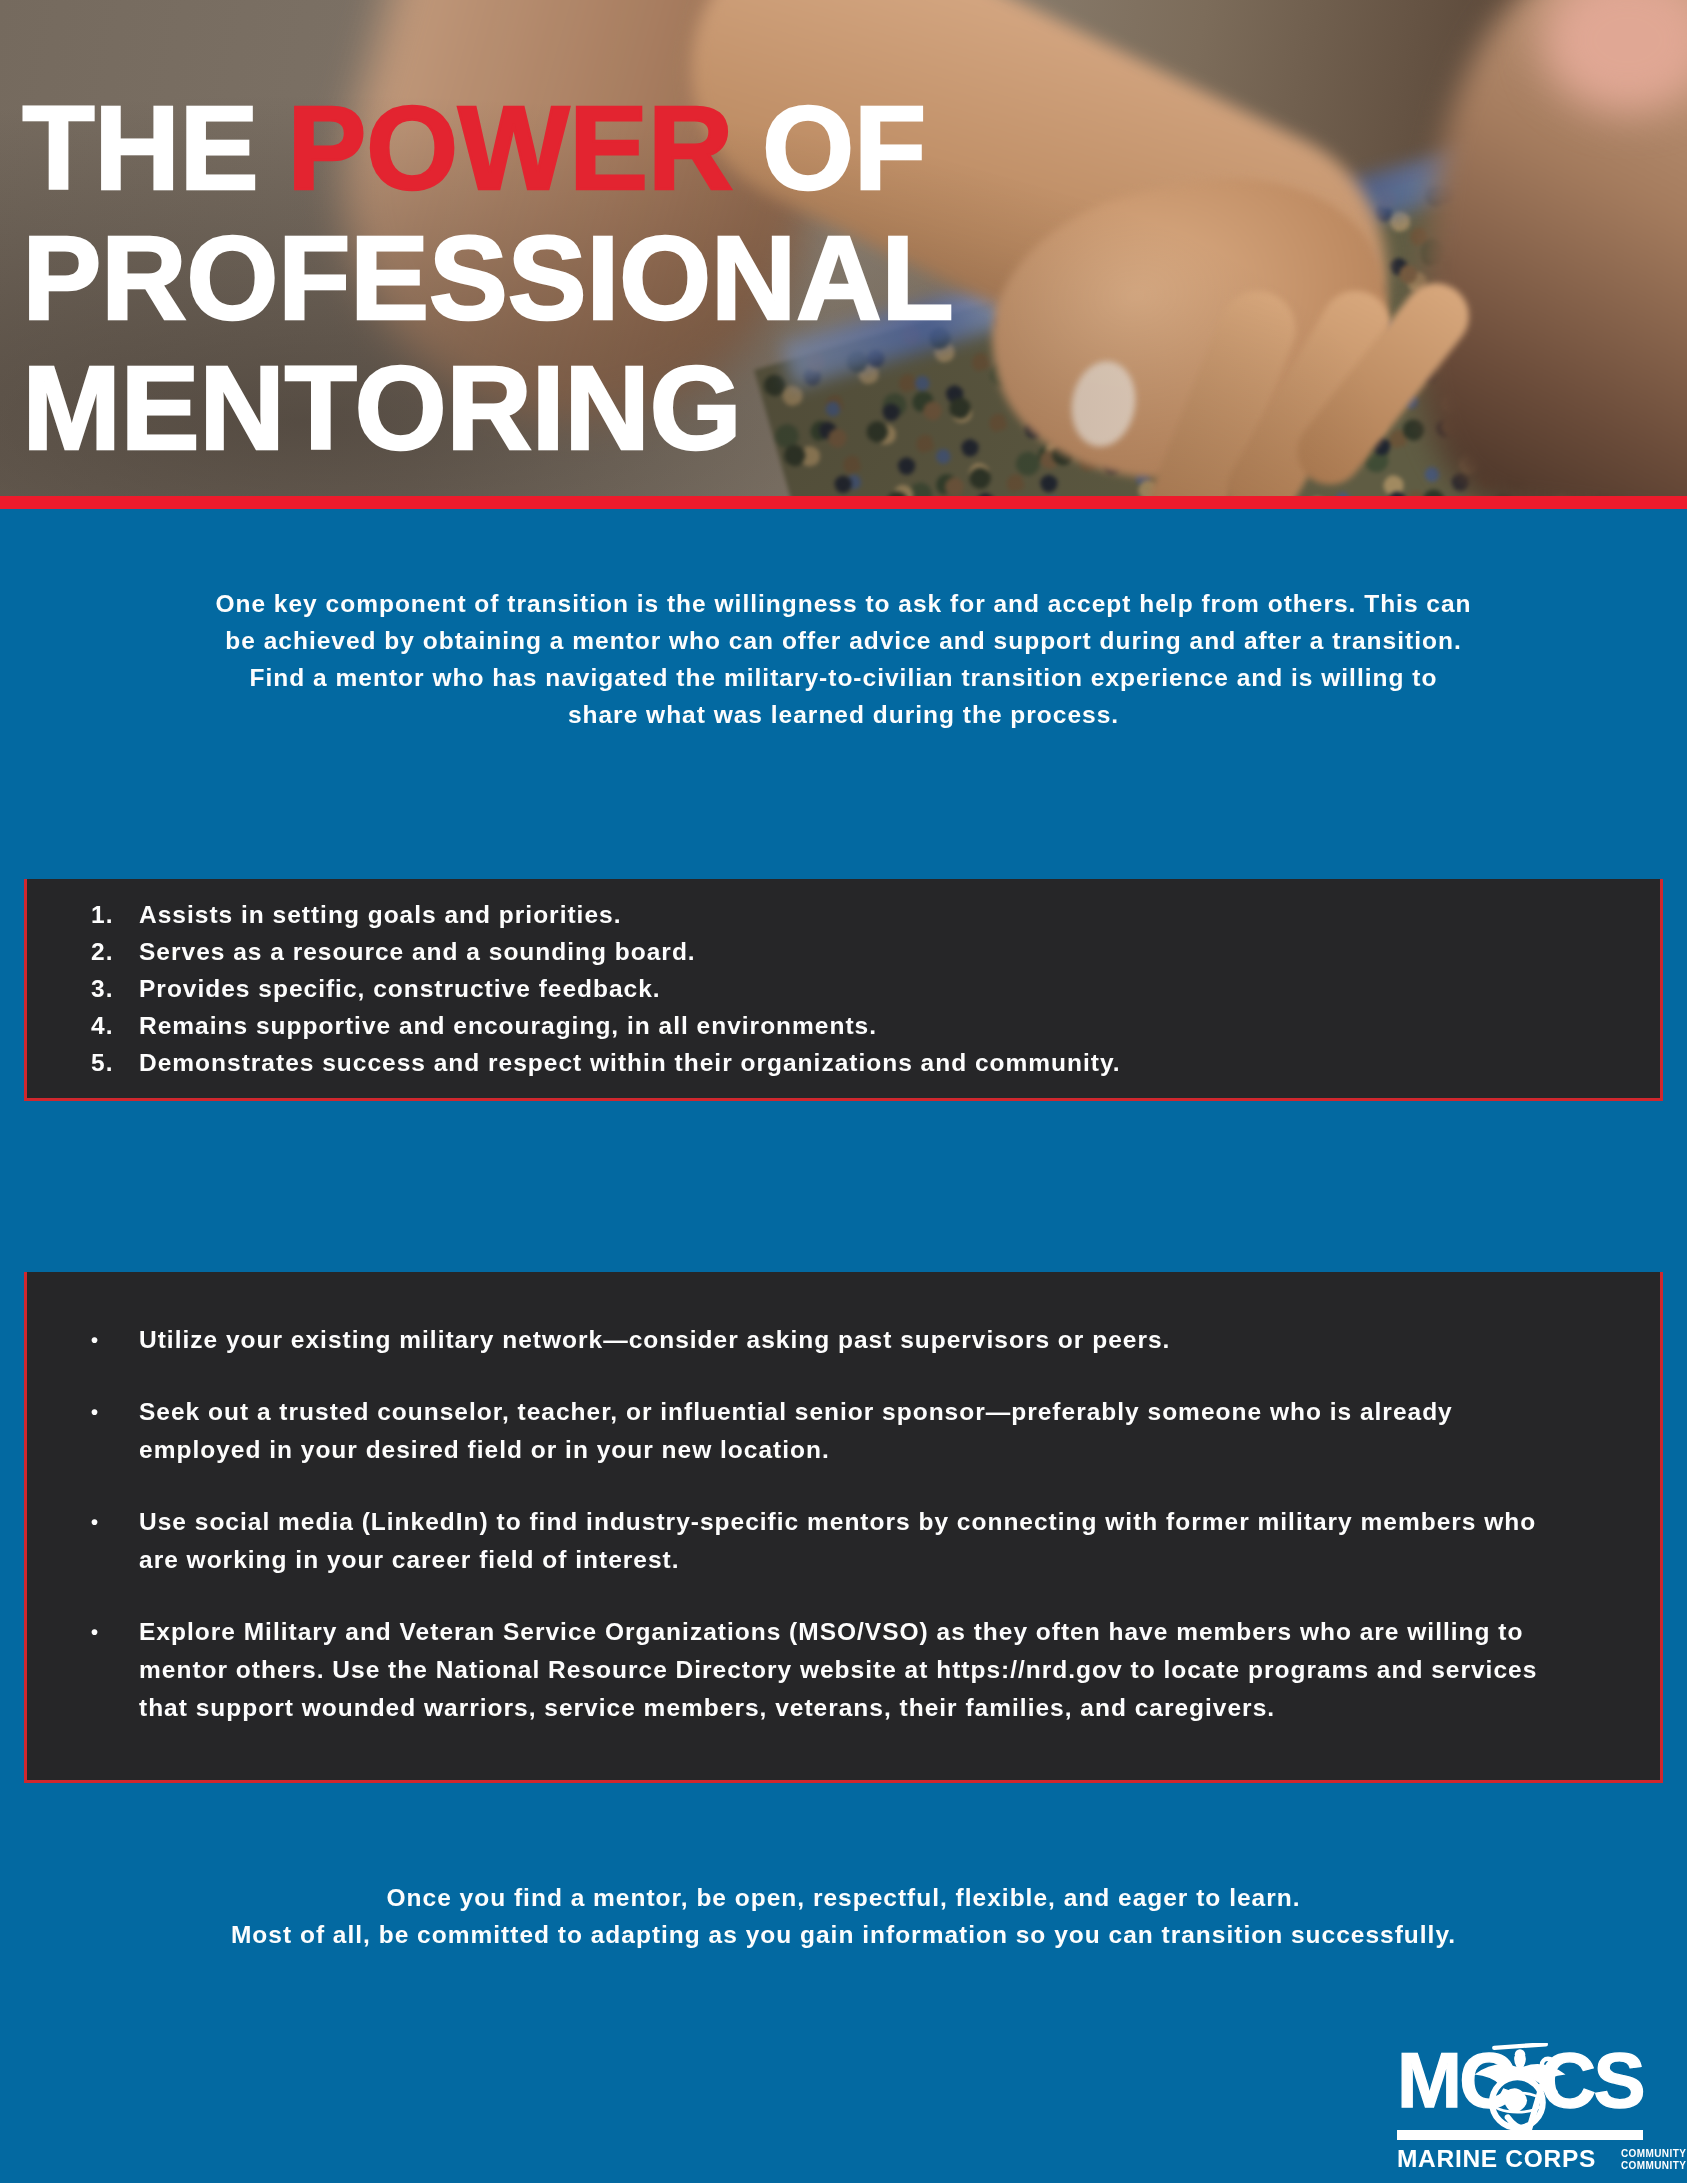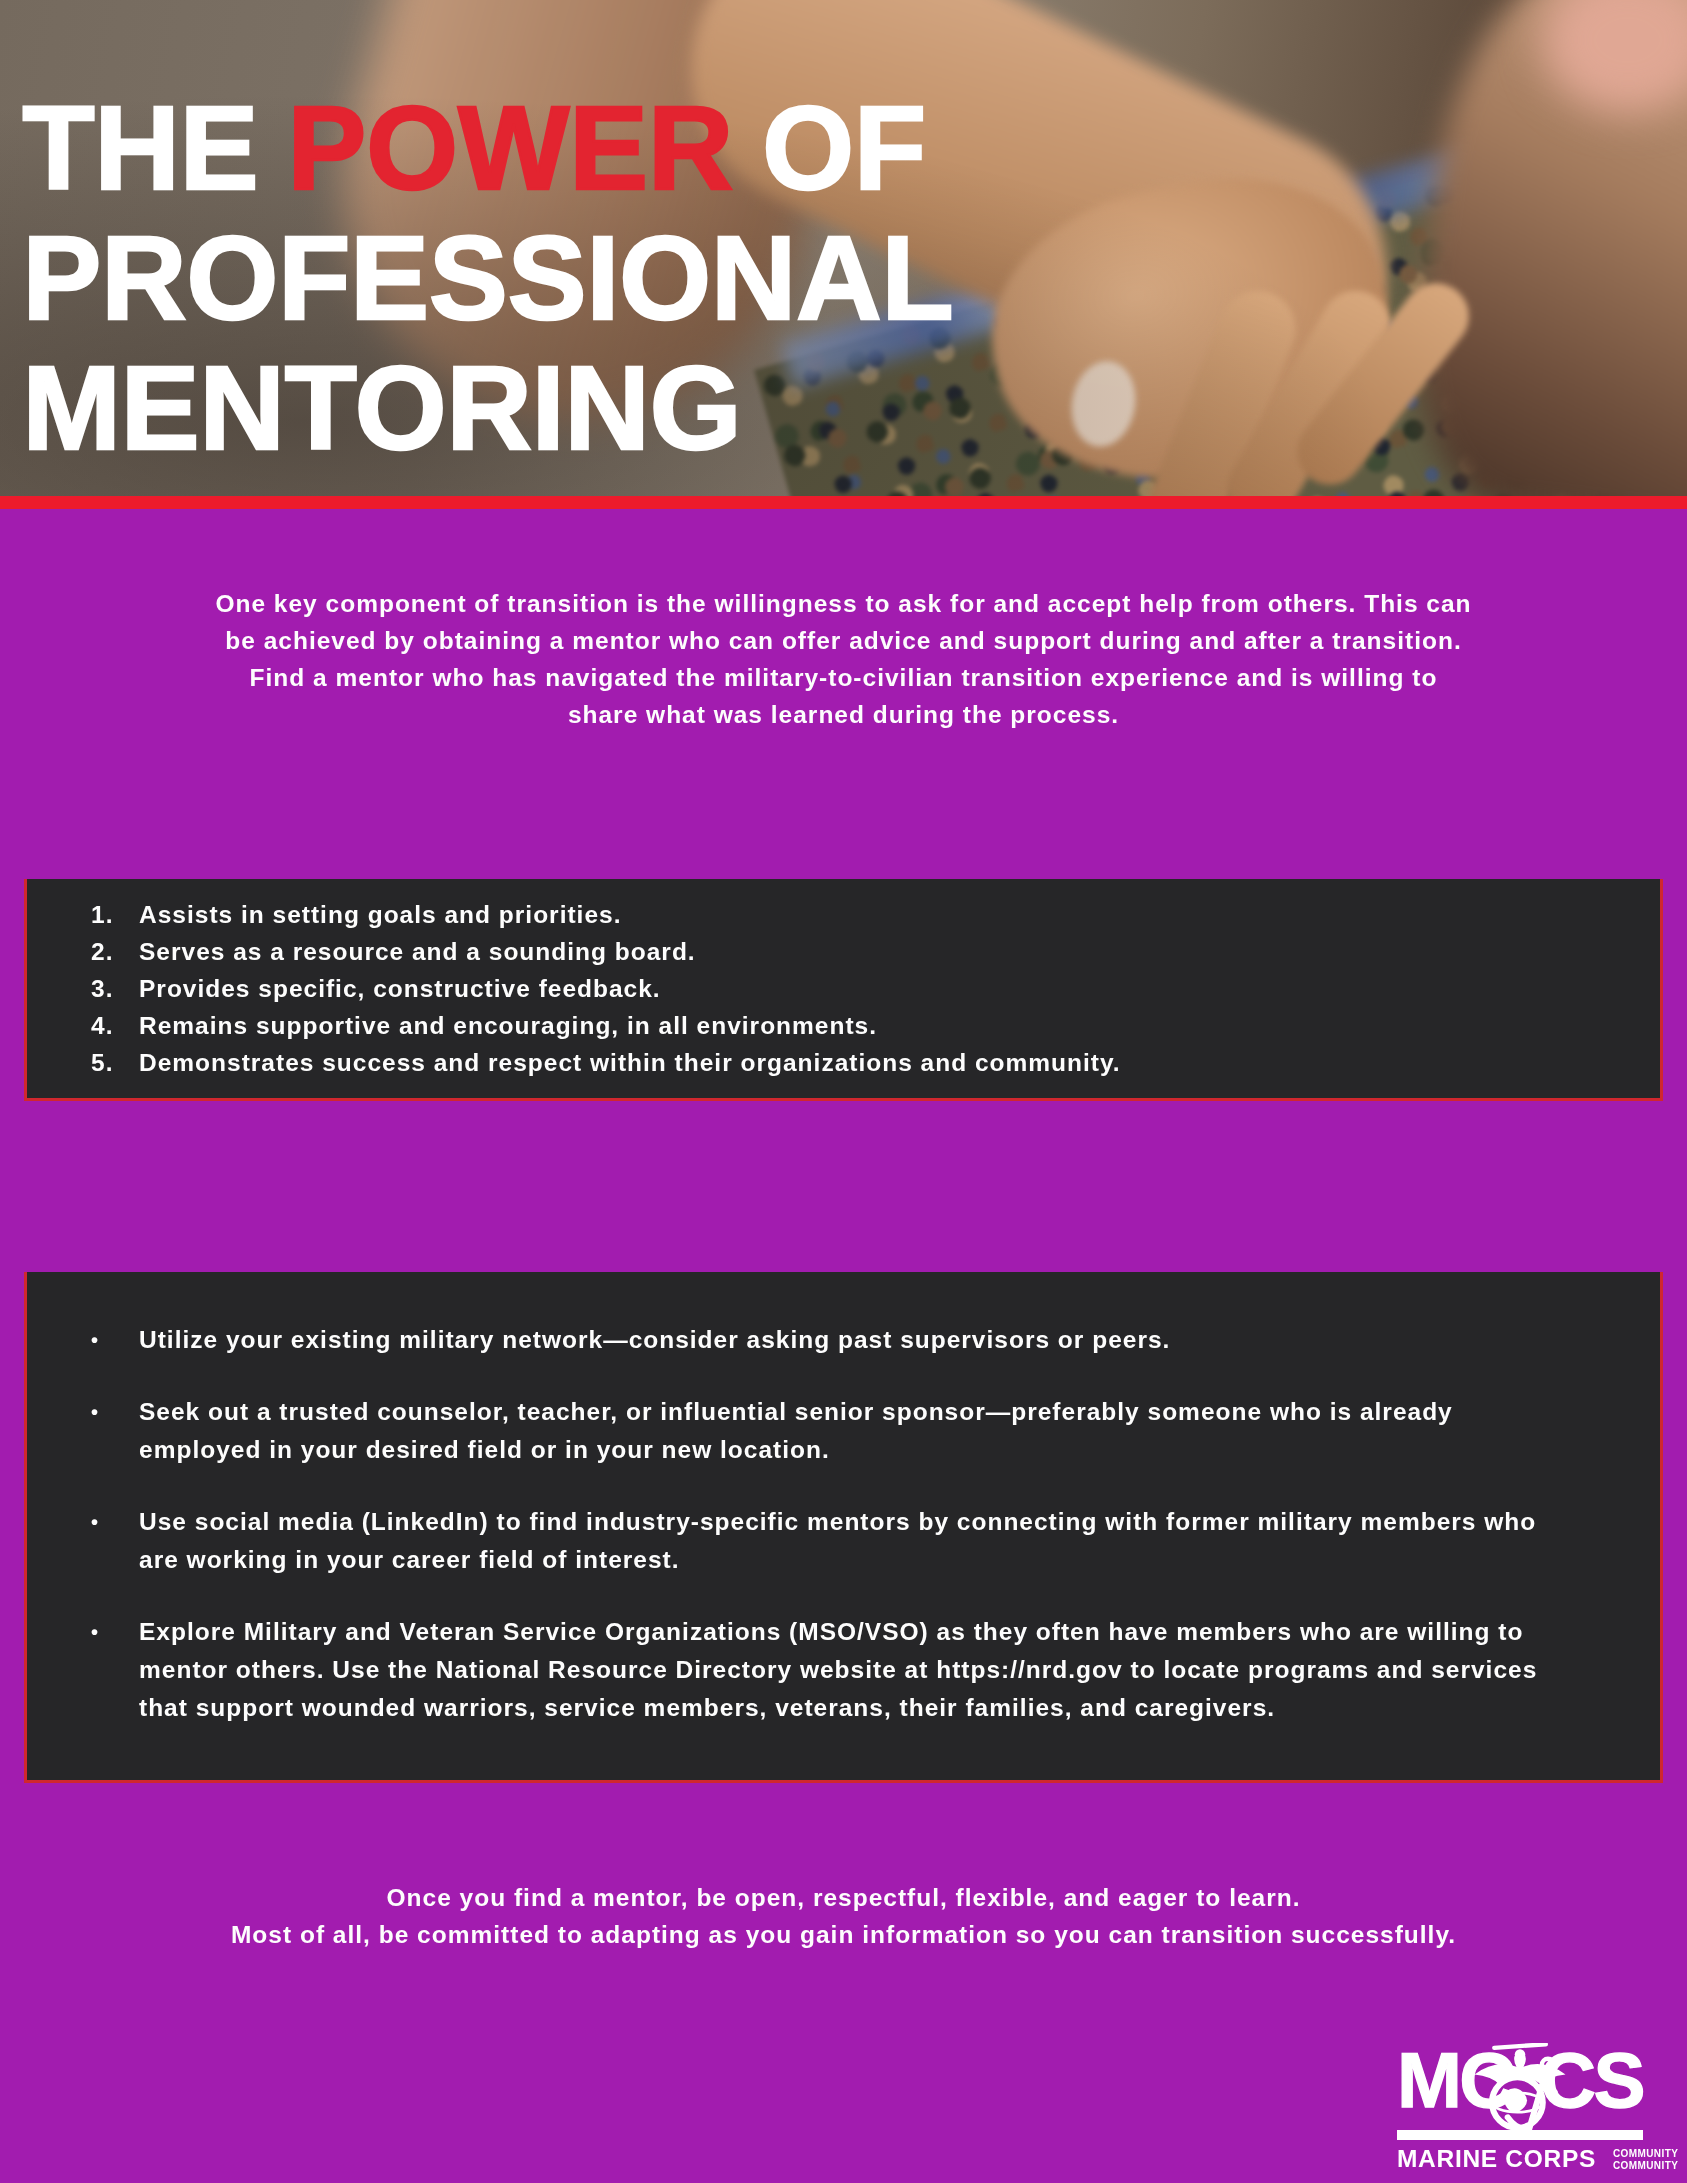--- a/index.html
+++ b/index.html
@@ -1,18 +1,18 @@
 <!DOCTYPE html>
 <html style="font-size:10.6px"><head>
 <meta charset="utf-8">
 <style>
   html,body{margin:0;padding:0;background:#262628;}
   .page{
     position:relative;width:1687px;height:2183px;overflow:hidden;
-    background:#a21caf;color:#fff;
+    background:#0369a1;color:#fff;
     font-family:"Liberation Sans",sans-serif;
   }
   
   .hero{position:absolute;left:0;top:0;width:1687px;height:496px;overflow:hidden;
     background:linear-gradient(100deg,#756a5e 0%,#7d7266 28%,#8f8476 50%,#7c6c5a 68%,#5a4738 86%,#3e2f25 100%);}
   .hero .layer{position:absolute;}
   .arm-upper{left:370px;top:-225px;width:463px;height:648px;border-radius:232px;
     background:linear-gradient(90deg,#c99e7e,#aa7c5d 60%,#8d6347);transform:rotate(16deg);filter:blur(20px);opacity:.9;}
   .forearm{left:668px;top:26.5px;width:741px;height:284px;border-radius:142px;
     background:linear-gradient(170deg,#d8ab87,#bb8a61 70%,#a3744f);transform:rotate(26deg);filter:blur(8px);}
@@ -76,21 +76,21 @@
   .b-row .btxt{flex:1;max-width:1413px;}
   .closing{position:absolute;left:53px;right:53px;top:1879px;text-align:center;line-height:37px;}
 
   
   .logo{position:absolute;left:1397px;top:2046px;width:246px;color:#fff;}
   .logo-row{position:relative;display:flex;justify-content:space-between;align-items:flex-start;height:79px;}
   .logo-mc,.logo-cs{font-size:78px;line-height:69px;font-weight:bold;letter-spacing:-2.6px;
     -webkit-text-stroke:1.3px #fff;}
   .logo-ega{position:absolute;left:50%;top:-2.6px;transform:translateX(-50%);width:105px;height:105px;z-index:2;}
   .logo-bar{height:10px;background:#fff;margin-top:5.3px;}
-  .logo-sub{display:flex;margin-top:6px;gap:17px;align-items:flex-start;}
+  .logo-sub{display:flex;margin-top:6px;gap:25px;align-items:flex-start;}
   .logo-marine{font-size:24.5px;font-weight:bold;letter-spacing:0.7px;line-height:26.5px;white-space:nowrap;}
   .logo-small{display:flex;flex-direction:column;font-size:10px;font-weight:bold;
     letter-spacing:0.4px;line-height:11.2px;margin-top:2px;}
 </style>
 </head>
 <body>
 
 <div class="page">
 
   <div class="hero">

